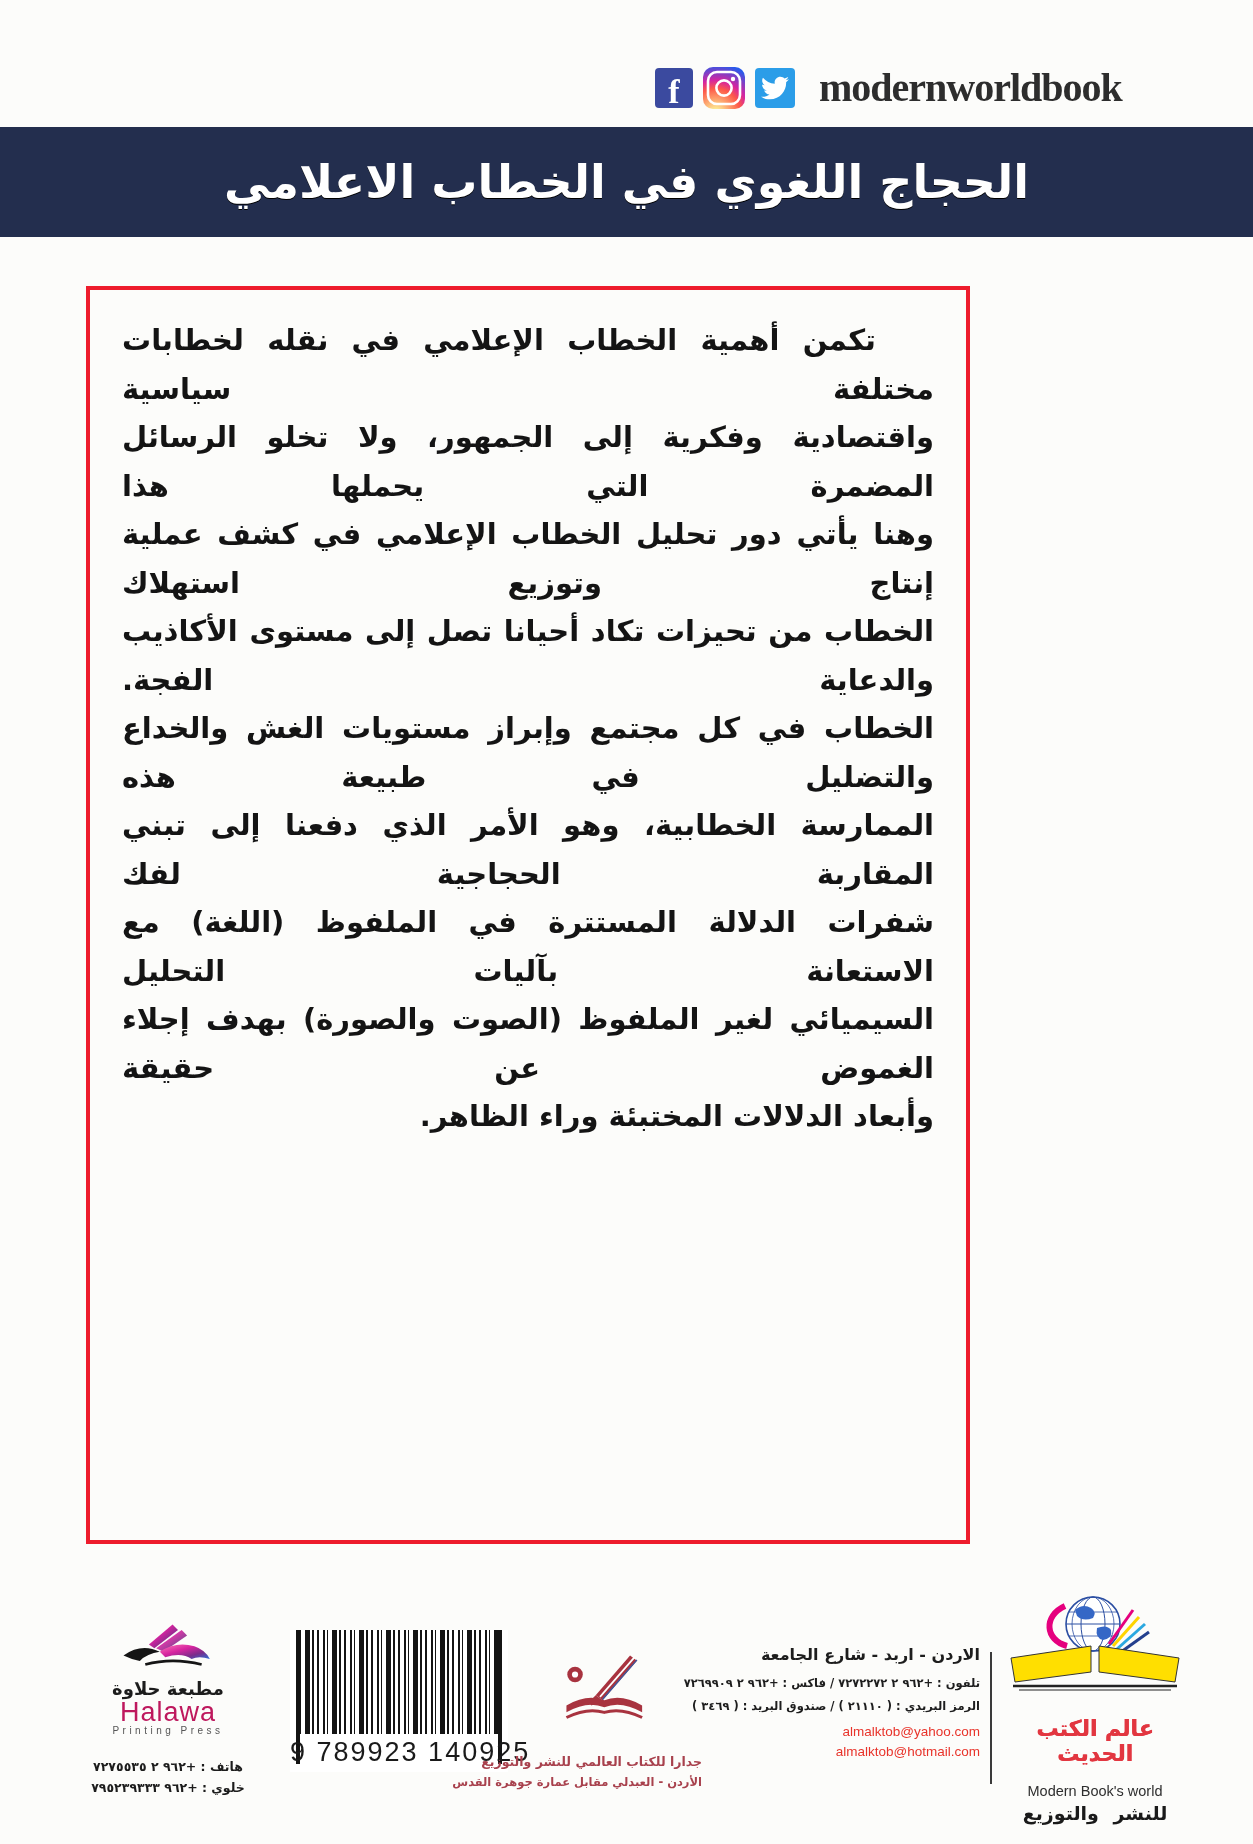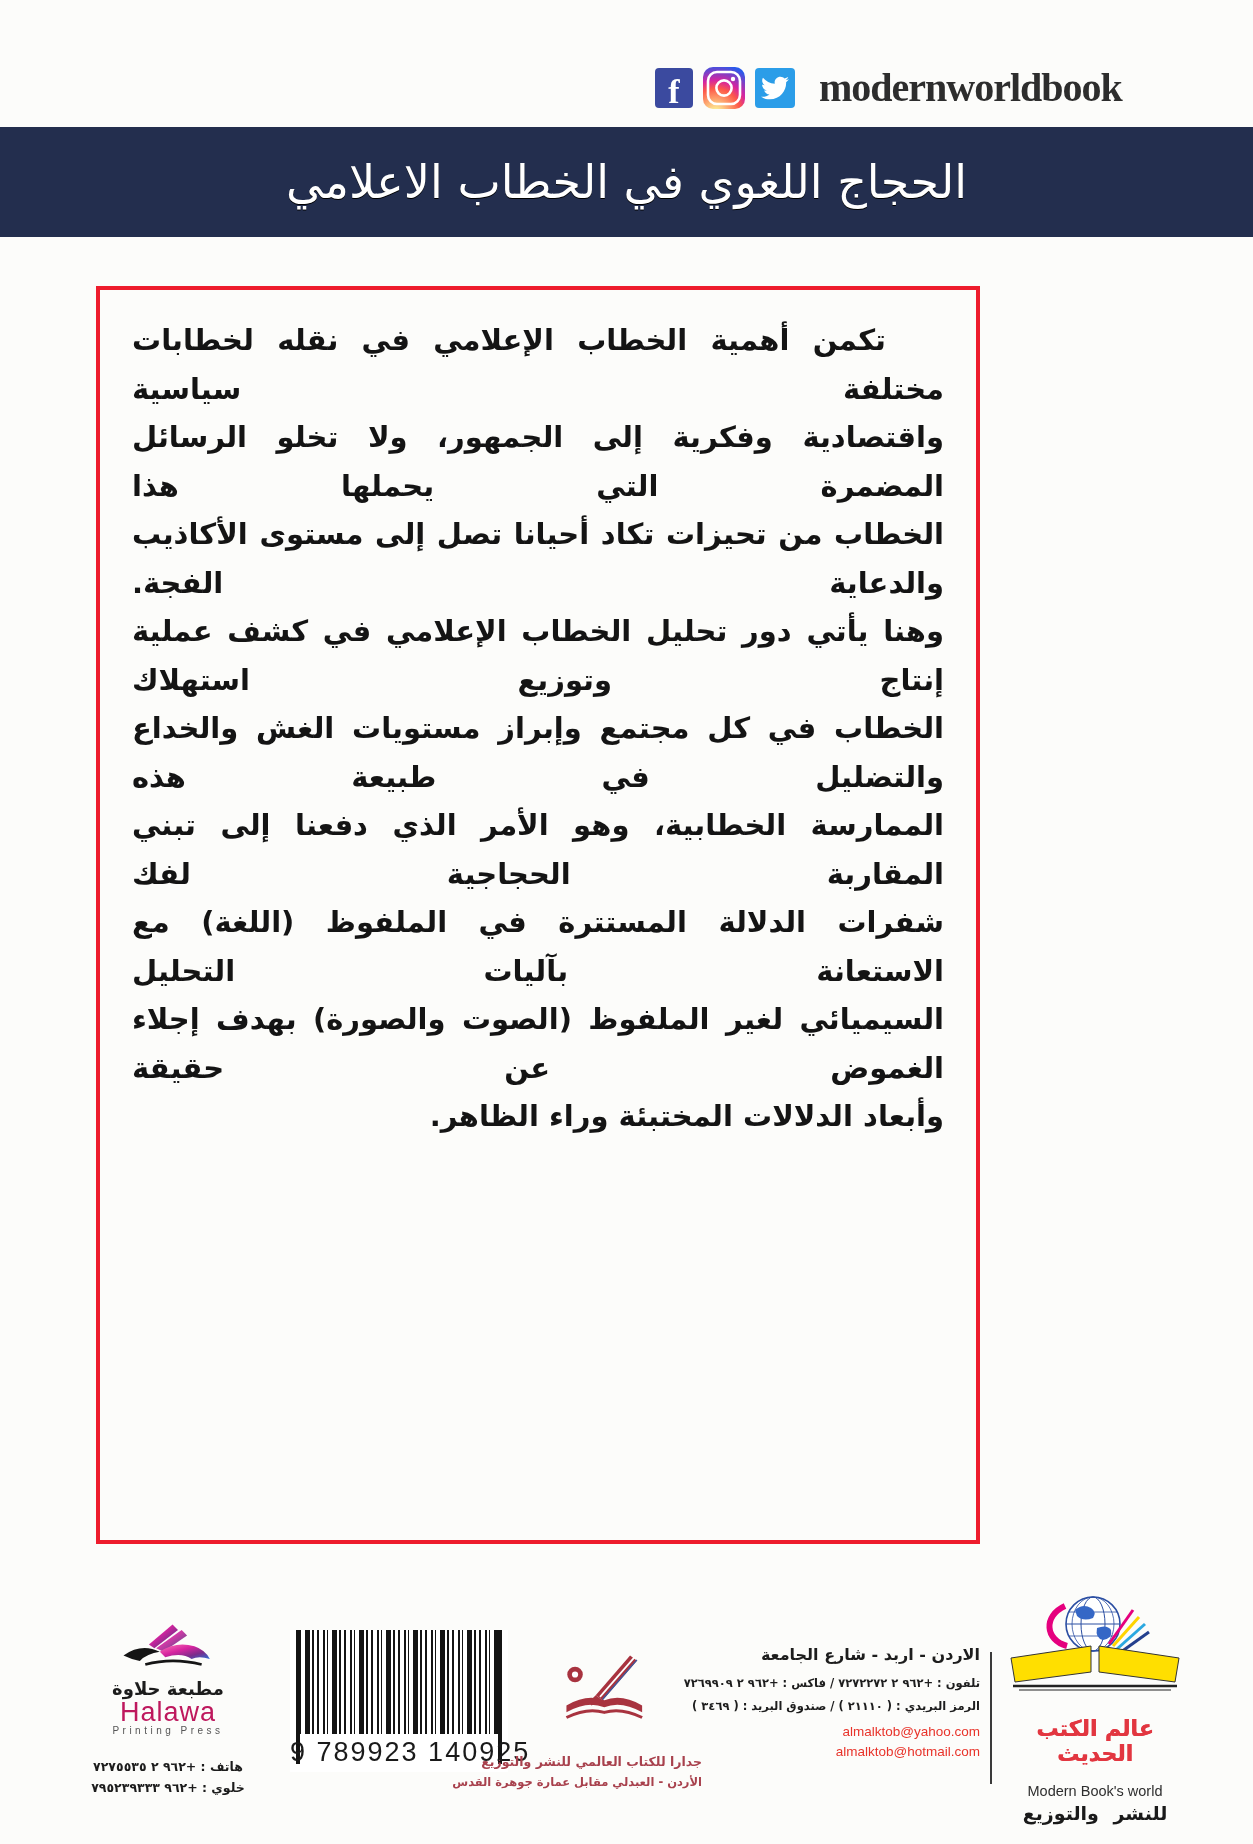--- a/index.html
+++ b/index.html
@@ -41,27 +41,27 @@
     font-weight:bold;font-size:40px;letter-spacing:-1px;color:#2d2d2d;
   }
 
   
   .title-bar{
     position:absolute;left:0;top:127px;width:1253px;height:110px;
     background:#232e4e;
     display:flex;align-items:center;justify-content:center;
   }
   .title-bar .title{
-    color:#ffffff;font-weight:normal;font-size:46px;direction:rtl;
+    color:#ffffff;font-weight:bold;font-size:46px;direction:rtl;
     text-shadow:0 1px 0 #000;
   }
 
   
   .blurb{
-    position:absolute;left:96px;top:286px;width:884px;height:1258px;
+    position:absolute;left:86px;top:286px;width:884px;height:1258px;
     border:4px solid #ee1c2c;box-sizing:border-box;
     padding:26px 32px 0 32px;
     background:transparent;
   }
   .bl{
     margin:0;direction:rtl;
     font-size:29px;font-weight:bold;color:#141414;
     line-height:48.5px;
     text-align:justify;text-align-last:justify;
     white-space:nowrap0;
@@ -156,22 +156,22 @@
     <span class="handle">modernworldbook</span>
   </div>
 
   <div class="title-bar">
     <div class="title">الحجاج اللغوي في الخطاب الاعلامي</div>
   </div>
 
   <div class="blurb">
     <p class="bl first">تكمن أهمية الخطاب الإعلامي في نقله لخطابات مختلفة سياسية</p>
     <p class="bl">واقتصادية وفكرية إلى الجمهور، ولا تخلو الرسائل المضمرة التي يحملها هذا</p>
+    <p class="bl">وهنا يأتي دور تحليل الخطاب الإعلامي في كشف عملية إنتاج وتوزيع استهلاك</p>
     <p class="bl">الخطاب من تحيزات تكاد أحيانا تصل إلى مستوى الأكاذيب والدعاية الفجة.</p>
-    <p class="bl">وهنا يأتي دور تحليل الخطاب الإعلامي في كشف عملية إنتاج وتوزيع استهلاك</p>
     <p class="bl">الخطاب في كل مجتمع وإبراز مستويات الغش والخداع والتضليل في طبيعة هذه</p>
     <p class="bl">الممارسة الخطابية، وهو الأمر الذي دفعنا إلى تبني المقاربة الحجاجية لفك</p>
     <p class="bl">شفرات الدلالة المستترة في الملفوظ (اللغة) مع الاستعانة بآليات التحليل</p>
     <p class="bl">السيميائي لغير الملفوظ (الصوت والصورة) بهدف إجلاء الغموض عن حقيقة</p>
     <p class="bl last">وأبعاد الدلالات المختبئة وراء الظاهر.</p>
   </div>
 
   <div class="halawa">
     <svg width="100" height="56" viewBox="0 0 110 60">
       <defs>

